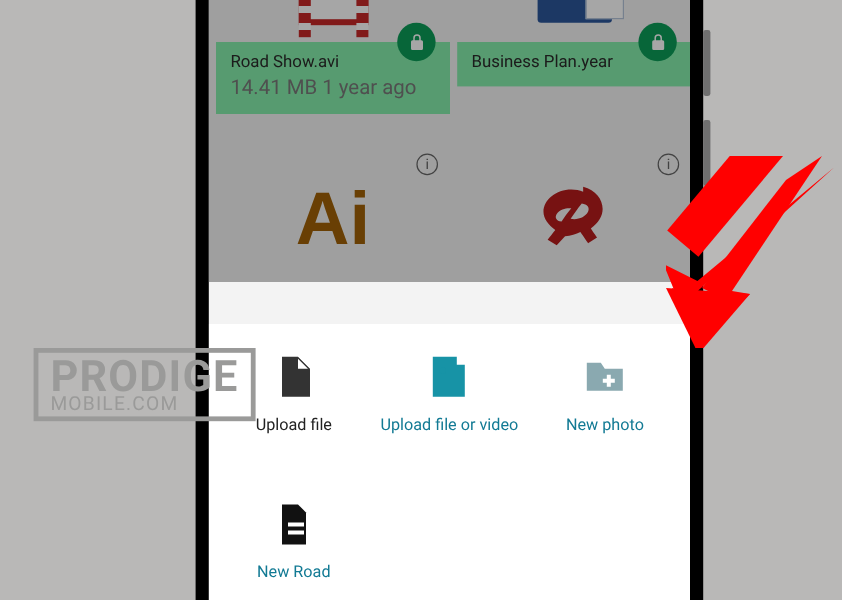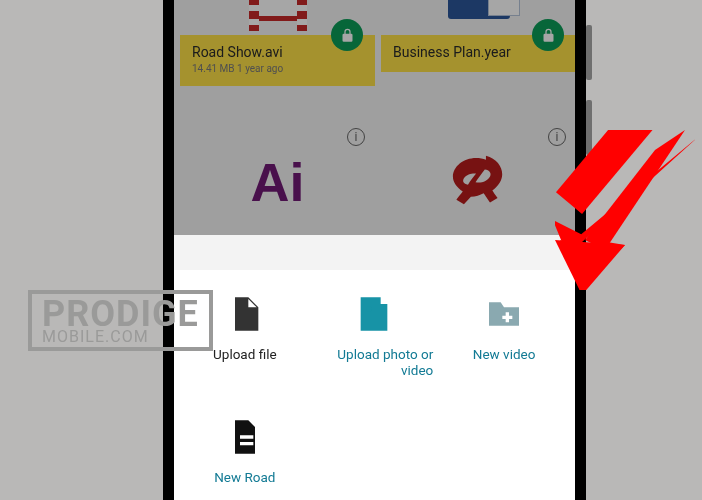--- a/index.html
+++ b/index.html
@@ -13,46 +13,46 @@
     .side-btn.b { top:130px; height:55px; }
 
     
     .grid-area { position:absolute; left:0; top:0; width:100%; height:265px; background:#f4f4f4; }
     .overlay  { position:absolute; inset:0; background:rgba(0,0,0,0.35); }
 
     .tile { position:absolute; width:195px; }
     .tile.left  { left:6px;  top:-30px; }
     .tile.right { left:207px;top:-30px; }
     .tile .art  { width:100%; height:95px; display:flex; align-items:center; justify-content:center; }
-    .tile .cap  { background:#fde047; padding:9px 12px 12px; position:relative; }
+    .tile .cap  { background:#86efac; padding:9px 12px 12px; position:relative; }
     .tile .name { font-size:14px; color:#2b2b2b; }
-    .tile .meta { font-size:10px; color:#7a7a7a; margin-top:3px; }
+    .tile .meta { font-size:17px; color:#7a7a7a; margin-top:3px; }
     .lock { position:absolute; top:-16px; right:12px; width:32px; height:32px; border-radius:50%; background:#0b9d58; display:flex; align-items:center; justify-content:center; }
     .lock svg{ width:15px; height:15px; fill:#fff;}
 
     .tile2 { position:absolute; width:195px; height:120px; top:152px; display:flex; align-items:center; justify-content:center;}
     .tile2.left{left:6px;} .tile2.right{left:207px;}
     .tile2 .info{position:absolute; top:6px; right:10px; width:18px;height:18px;border:1.5px solid #666;border-radius:50%;display:flex;align-items:center;justify-content:center;font-size:12px;color:#666;}
 
     
     .sheet { position:absolute; left:0; bottom:0; width:100%; height:260px; background:#fff; padding:14px 6px 0; display:flex; flex-wrap:wrap; }
     .opt { width:33.33%; height:110px; display:flex; flex-direction:column; align-items:center; justify-content:flex-start; padding-top:8px; }
     .opt .ic { width:44px; height:44px; display:flex; align-items:center; justify-content:center;}
-    .opt .lab { font-size:13.5px; color:#127a94; text-align:right; margin-top:10px; line-height:1.2; padding:0 6px;}
+    .opt .lab { font-size:13.5px; color:#127a94; text-align:left; margin-top:10px; line-height:1.2; padding:0 6px;}
     .opt.dark .lab{ color:#222; }
 
     
     .film{width:58px;height:66px;border:5px solid #c62828;position:relative;background:#fff;}
     .film:before,.film:after{content:"";position:absolute;top:-5px;width:10px;height:76px;background:repeating-linear-gradient(#c62828 0 8px,#fff 8px 14px);} .film:before{left:-5px;} .film:after{right:-5px;}
 
     .word{width:62px;height:62px;background:#2b579a;position:relative;border-radius:3px;}
     .word:before{content:"";position:absolute;right:-10px;top:5px;width:30px;height:52px;background:#fff;border:1px solid #b6c5db;}
     .word span{position:absolute;left:10px;top:10px;color:#fff;font-weight:bold;font-size:30px;font-family:Georgia,serif;}
 
-    .ai{font-size:54px;font-weight:700;color:#701a75;font-family:Arial;}
+    .ai{font-size:62px;font-weight:700;color:#a16207;font-family:Arial;}
     .pdf svg{width:58px;height:58px;fill:#b71c1c;}
 
     .sheet svg{width:40px;height:40px;}
     .file-ic{fill:#333;} .photo-ic{fill:#1793a6;} .folder-ic{fill:#8aa9b0;} .newfile-ic{fill:#111;}
 
     
     .watermark{position:absolute;left:28px;top:290px;border:4px solid #9a9a99;padding:4px 10px 2px;color:#9a9a99;font-family:Impact,Arial Black,sans-serif;line-height:0.9;letter-spacing:1px;}
     .watermark .l1{font-size:36px;font-weight:700;}
     .watermark .l2{font-size:16px;font-weight:400;}
 
@@ -124,30 +124,30 @@
           </div>
         <div class="lab">Upload file</div>
       </div>
       <div class="opt">
         <div class="ic">
             <svg class="photo-ic" viewBox="0 0 24 24">
               <path d="M4 2h12l4 4v16H4zM16 2v4h4M7 18l3-4 2 2 3-5 3 7z"></path>
               <circle cx="9" cy="9" r="1.6"></circle>
             </svg>
           </div>
-        <div class="lab">Upload photo or video</div>
+        <div class="lab">Upload file or video</div>
       </div>
       <div class="opt">
         <div class="ic">
             <svg class="folder-ic" viewBox="0 0 24 24">
               <path d="M3 5h7l2 3h9v11H3z"></path>
               <path fill="#fff" d="M13 11h2v2h2v2h-2v2h-2v-2h-2v-2h2z"></path>
             </svg>
           </div>
-        <div class="lab">New video</div>
+        <div class="lab">New photo</div>
       </div>
       <div class="opt">
         <div class="ic">
             <svg class="newfile-ic" viewBox="0 0 24 24">
               <path d="M6 2h8l4 4v16H6z"></path>
               <path fill="#fff" d="M9 11h8v2H9zm0 4h8v2H9z"></path>
             </svg>
           </div>
         <div class="lab">New Road</div>
       </div>

